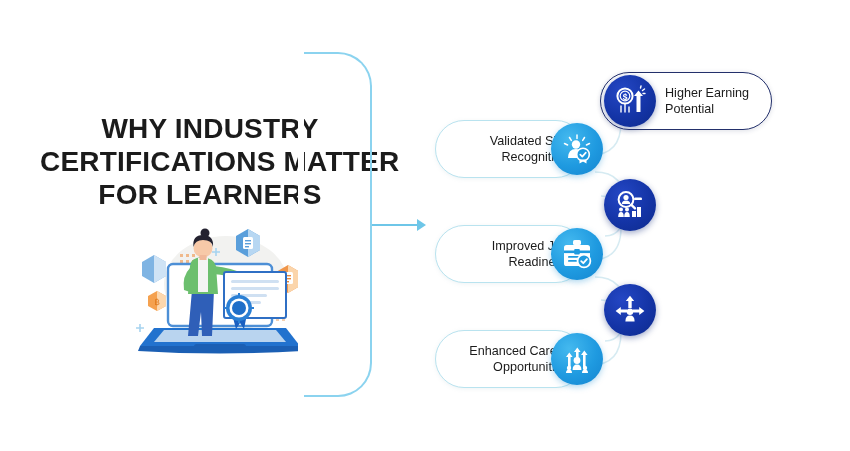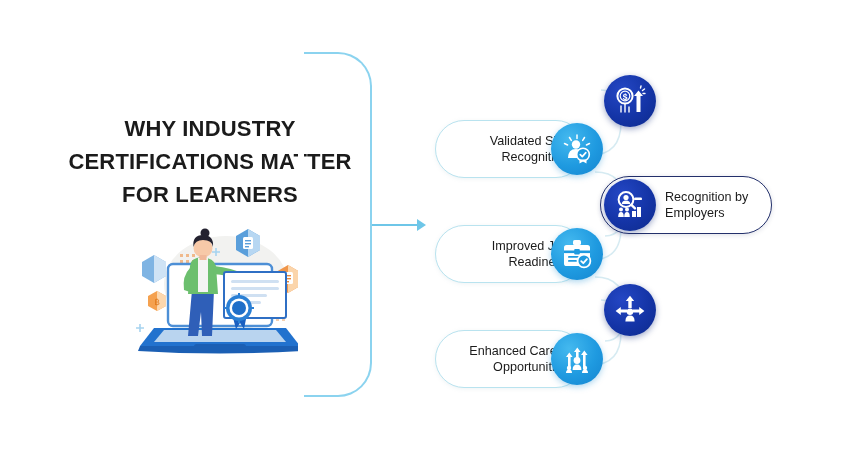--- a/index.html
+++ b/index.html
@@ -10,21 +10,21 @@
     overflow: hidden;
   }
   #canvas { position: relative; width: 850px; height: 451px; background: #ffffff; }
 
   
   .title-block {
     position: absolute; left: 40px; top: 112px; width: 340px;
     text-align: center;
   }
   .title-line {
-    font-size: 22px; font-weight: bold; color: #1b1b1b;
+    font-size: 28px; font-weight: bold; color: #1b1b1b;
     letter-spacing: 0.2px; line-height: 33px; white-space: nowrap;
   }
 
   
   .bracket {
     position: absolute; left: 300px; top: 52px; width: 72px; height: 345px;
     border: 2px solid #8bd3ef;
     border-left: none;
     border-top-right-radius: 34px; border-bottom-right-radius: 34px;
     border-top-left-radius: 0; border-bottom-left-radius: 0;
@@ -281,41 +281,41 @@
       <circle cx="16" cy="17.5" r="3.4"></circle>
       <path d="M11.6 27 Q11.6 21.5 16 21.5 Q20.4 21.5 20.4 27 Z"></path>
 
       <circle cx="8" cy="25" r="2.2"></circle>
       <path d="M5 30 Q5 26.5 8 26.5 Q11 26.5 11 30 Z"></path>
       <circle cx="24" cy="25" r="2.2"></circle>
       <path d="M21 30 Q21 26.5 24 26.5 Q27 26.5 27 30 Z"></path>
     </svg>
   </div>
 
+  <div class="card card-right" style="top:72px;">
+    <span class="card-label">Higher Earning Potential</span>
+  </div>
   <div class="icon-circle icon-navy" style="left:604px;top:75px;">
     <svg width="32" height="32" viewBox="0 0 32 32">
       <circle cx="11" cy="11" r="7.6" fill="none" stroke="#ffffff" stroke-width="2"></circle>
       <circle cx="11" cy="11" r="4.8" fill="none" stroke="#ffffff" stroke-width="1.2"></circle>
       <text x="11" y="14.6" font-size="8.5" fill="#ffffff" text-anchor="middle" font-family="Liberation Sans, sans-serif" font-weight="bold">$</text>
 
       <path d="M22.5 11 L22.5 27 L26.5 27 L26.5 11 L29 11 L24.5 5.5 L20 11 Z" fill="#ffffff"></path>
       <g stroke="#ffffff" stroke-width="1.4" stroke-linecap="round">
         <path d="M28.5 5.5 L30.5 4"></path>
           <path d="M29 8.5 L31 8.5"></path>
           <path d="M26.5 3 L27 1"></path>
         <path d="M7 21 L7 27"></path>
           <path d="M11 19 L11 27"></path>
           <path d="M15 22 L15 27"></path>
       </g>
     </svg>
   </div>
 
-  <div class="card card-right" style="top:176px;">
-    <span class="card-label">Recognition by Employers</span>
-  </div>
   <div class="icon-circle icon-navy" style="left:604px;top:179px;">
     <svg width="32" height="32" viewBox="0 0 32 32">
 
       <circle cx="12" cy="10.5" r="7.4" fill="none" stroke="#ffffff" stroke-width="2"></circle>
       <circle cx="12" cy="8.5" r="2.6" fill="#ffffff"></circle>
       <path d="M7.8 15 Q7.8 11.4 12 11.4 Q16.2 11.4 16.2 15 Z" fill="#ffffff"></path>
       <path d="M17.4 15.8 L21 19.4" stroke="#ffffff" stroke-width="2.4" stroke-linecap="round"></path>
       <rect x="20" y="8.5" width="8" height="2.6" rx="1.2" fill="#ffffff"></rect>
 
       <g fill="#ffffff">

